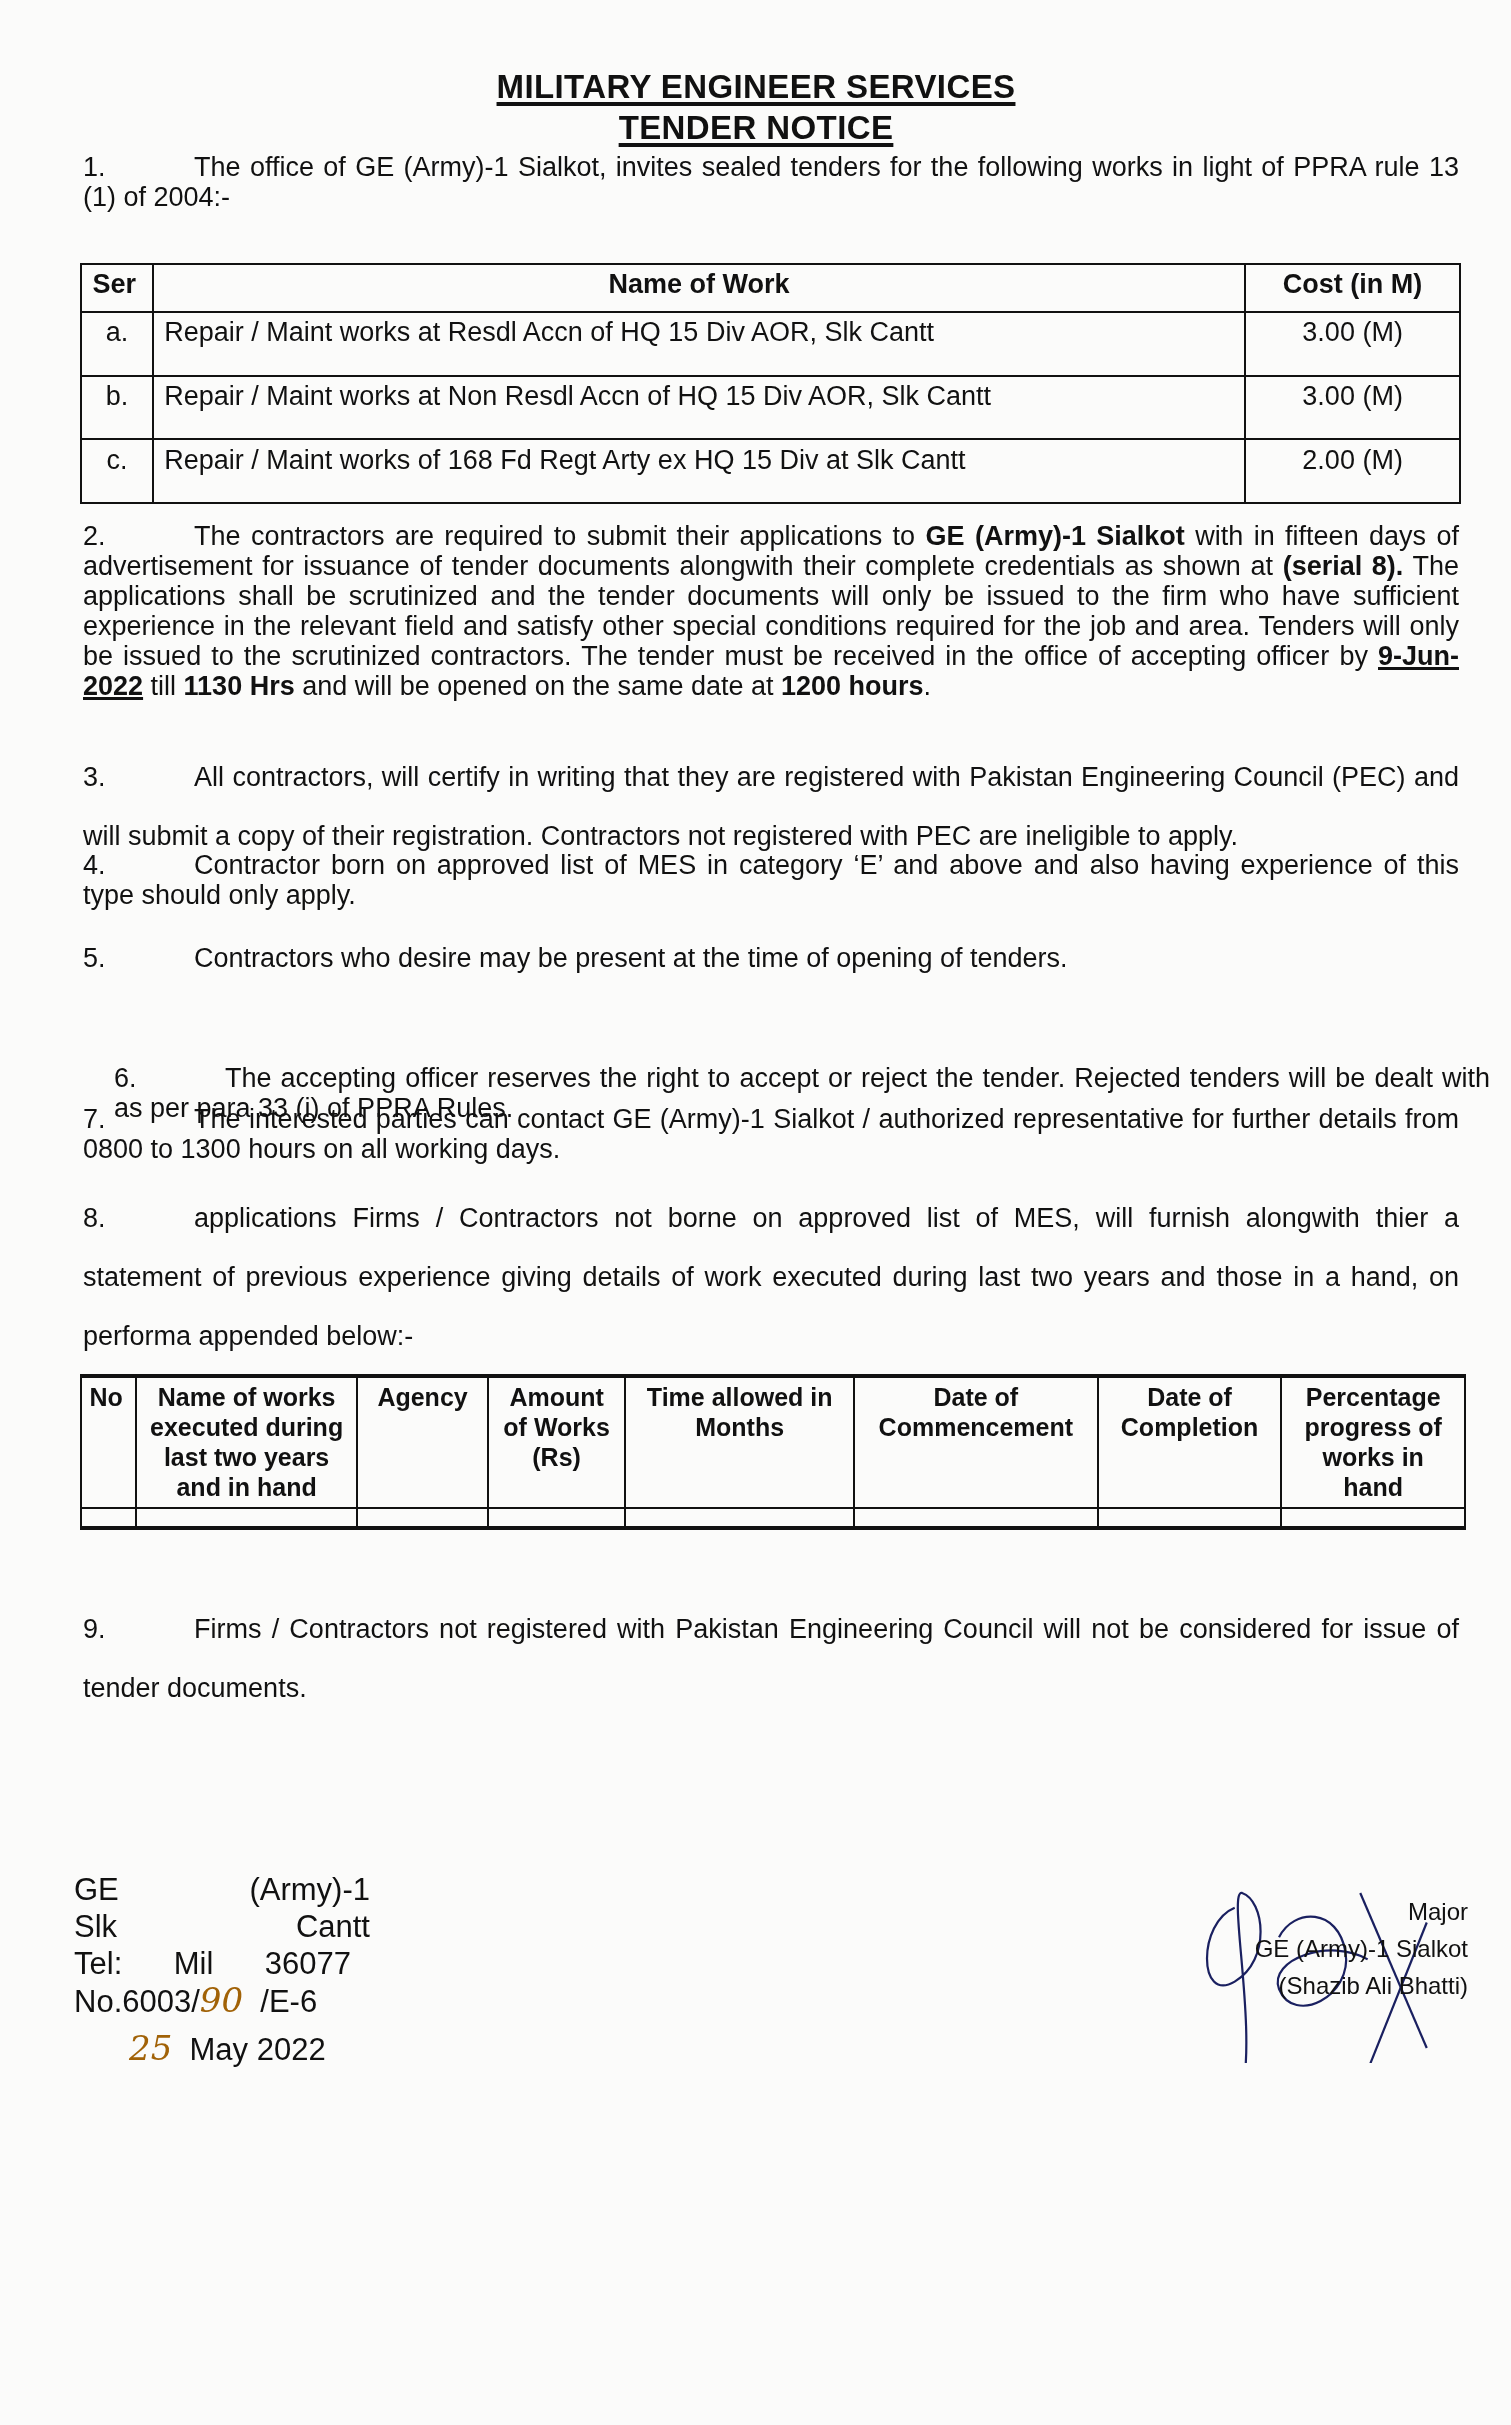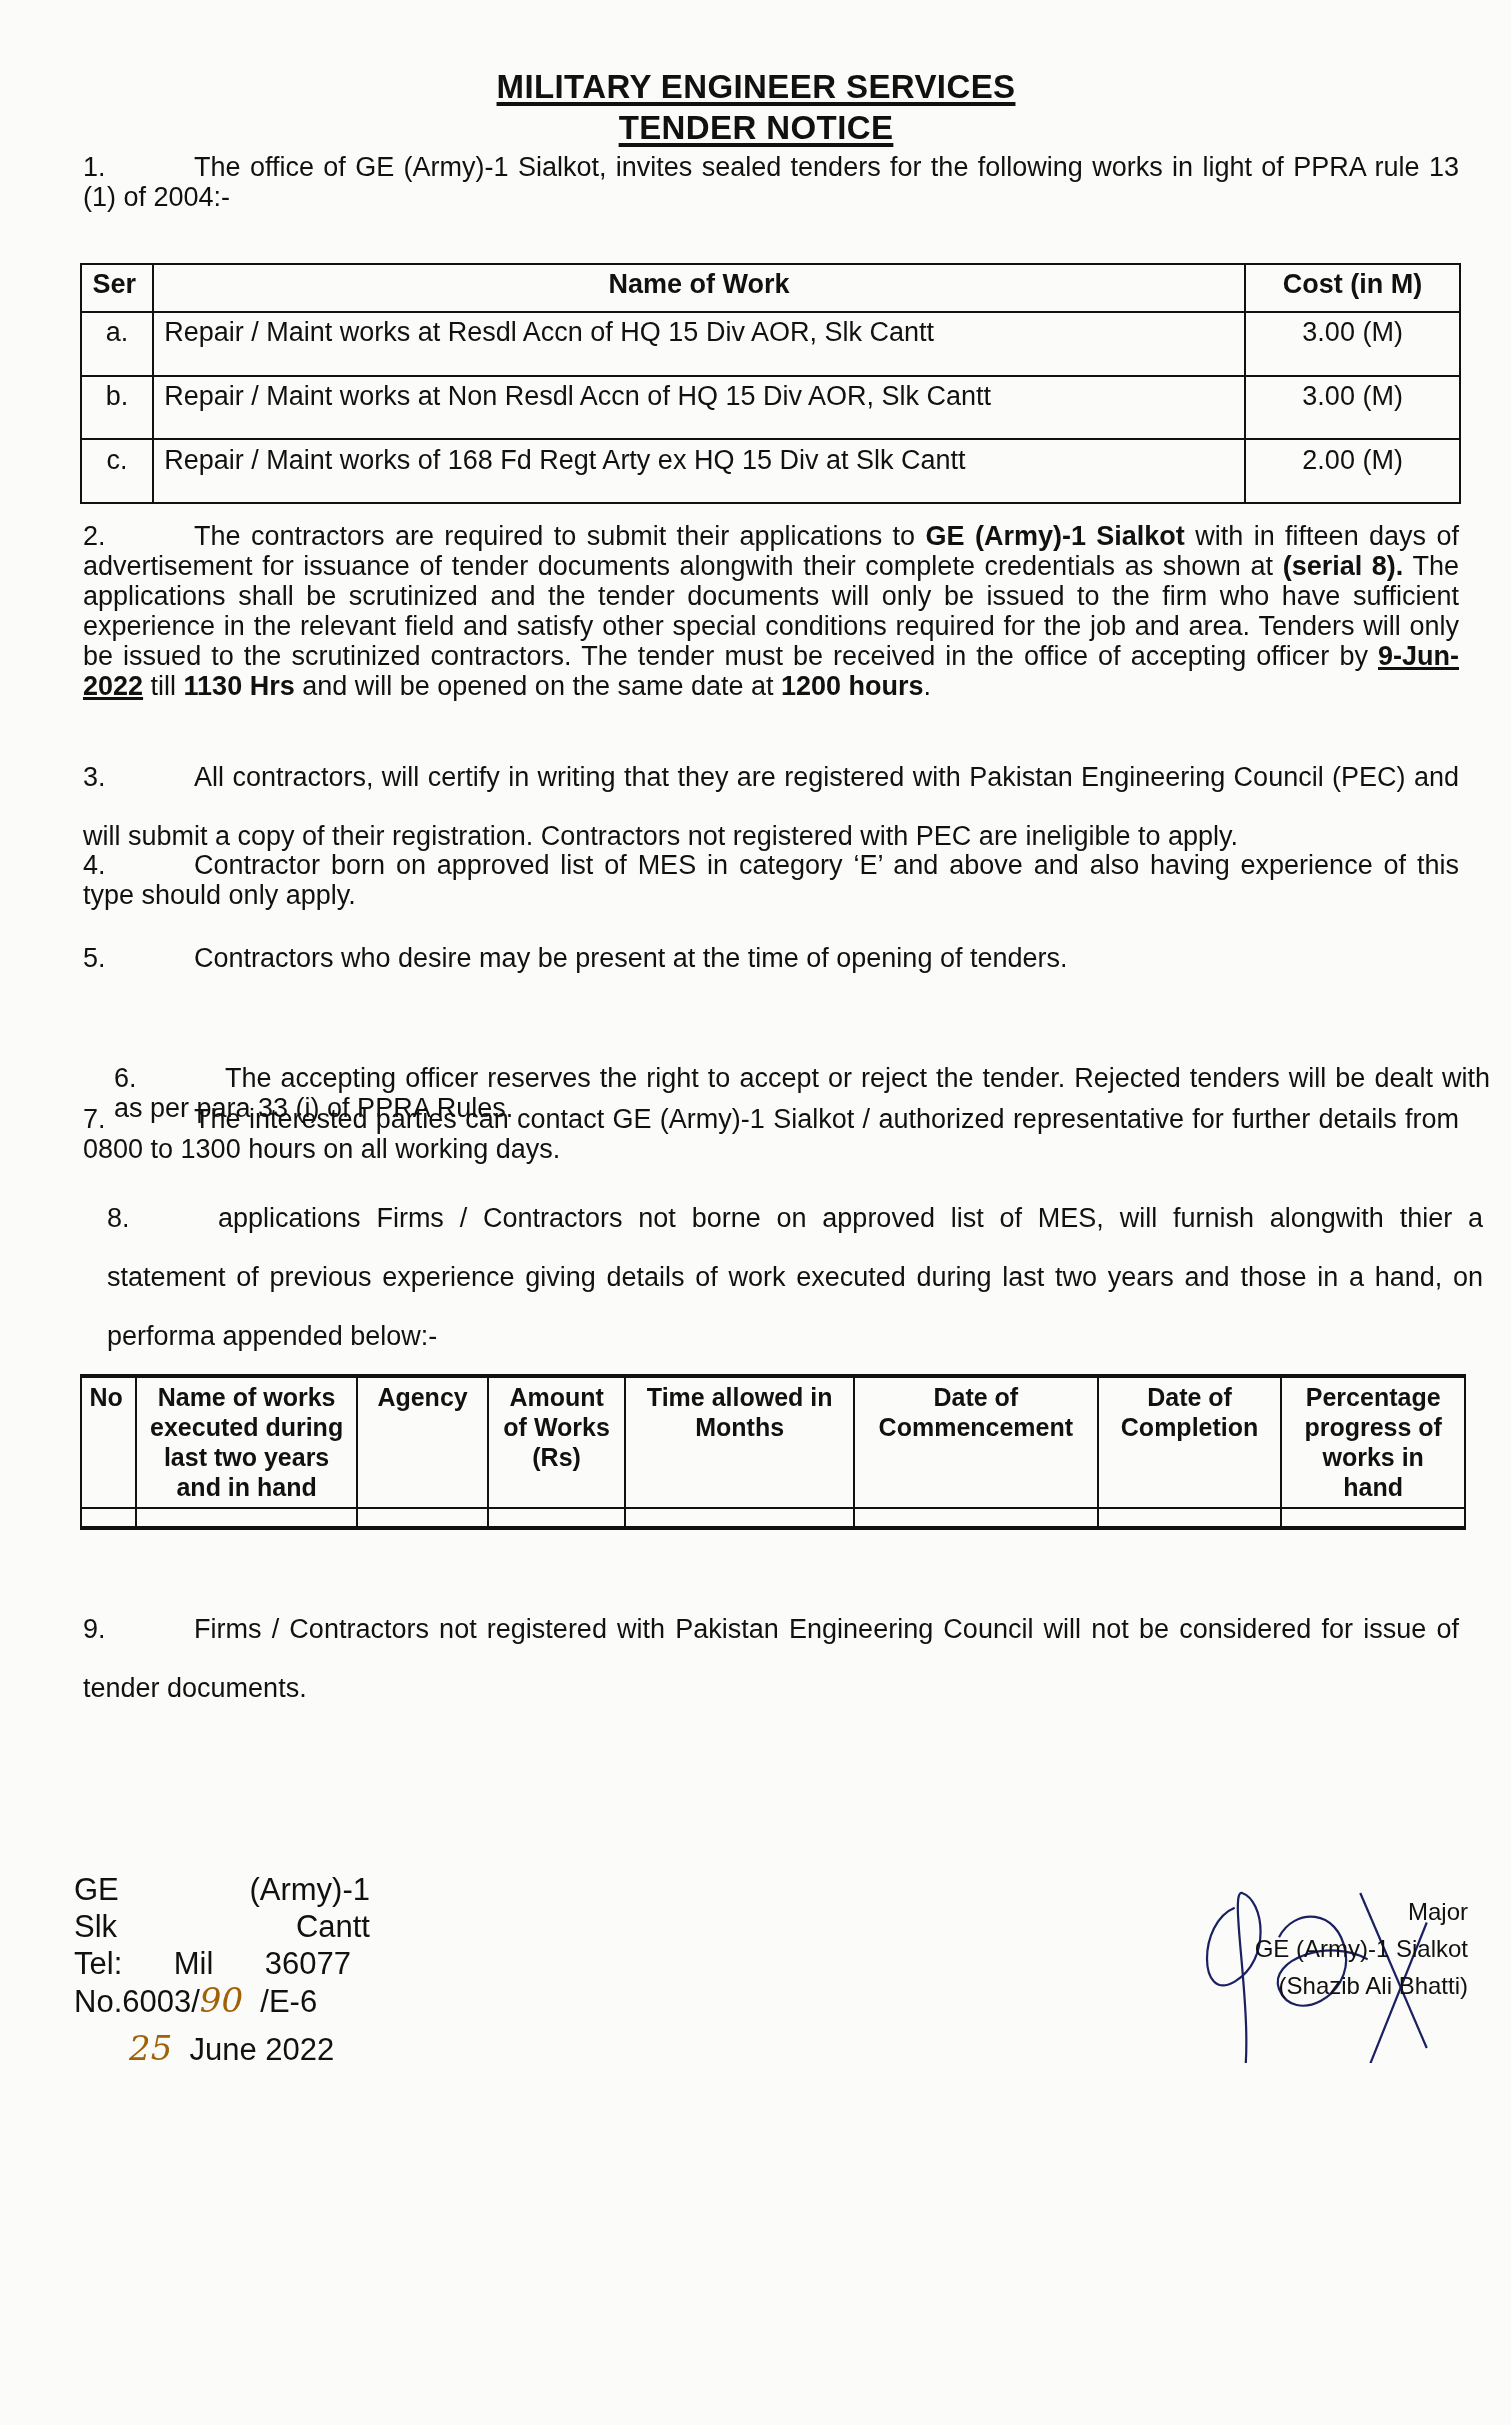--- a/index.html
+++ b/index.html
@@ -94,21 +94,21 @@
   </div>
 
   <div class="para" style="top:1063px;margin-left:31px;">
     <span class="num">6.</span><span>The accepting officer reserves the right to accept or reject the tender. Rejected tenders will be dealt with as per para 33 (i) of PPRA Rules.</span>
   </div>
 
   <div class="para" style="top:1104px;">
     <span class="num">7.</span><span>The interested parties can contact GE (Army)-1 Sialkot / authorized representative for further details from 0800 to 1300 hours on all working days.</span>
   </div>
 
-  <div class="para wide" style="top:1189px;margin-left:24px;">
+  <div class="para wide" style="top:1189px;">
     <span class="num">8.</span><span>applications Firms / Contractors not borne on approved list of MES, will furnish alongwith thier a statement of previous experience giving details of work executed during last two years and those in a hand, on performa appended below:-</span>
   </div>
 
   <table class="perf">
     <tbody>
         <tr>
       <th style="width:37px;text-align:left">No</th>
       <th style="width:200px">Name of works executed during last two years and in hand</th>
       <th style="width:111px">Agency</th>
       <th style="width:118px">Amount of Works (Rs)</th>
@@ -145,21 +145,21 @@
     </div>
     <div class="row" style="width:277px">
       <span>Tel:</span>
       <span>Mil</span>
       <span>36077</span>
     </div>
     <div>
       <span>No.6003/</span><span class="hand">90</span>&nbsp;&nbsp;<span>/E-6</span>
     </div>
     <div style="margin-top:10.4px; padding-left:55px;">
-      <span class="hand">25</span>&nbsp;&nbsp;<span>June 2022</span>
+      <span class="hand">25</span>&nbsp;&nbsp;<span>May 2022</span>
     </div>
   </div>
 
   <svg class="signature" viewBox="0 0 440 250">
     <path d="M70 40 C20 60, 20 170, 70 140 C120 110, 110 30, 80 20 C60 15, 100 200, 80 290" fill="none" stroke="#1a2060" stroke-width="3"></path>
     <path d="M130 80 C150 40, 210 40, 220 100 C230 160, 150 200, 130 150 C115 110, 200 80, 250 110" fill="none" stroke="#1a2060" stroke-width="3"></path>
     <path d="M240 20 L330 230" fill="none" stroke="#1a2060" stroke-width="3"></path>
     <path d="M330 60 L250 260" fill="none" stroke="#1a2060" stroke-width="3"></path>
   </svg>
 

